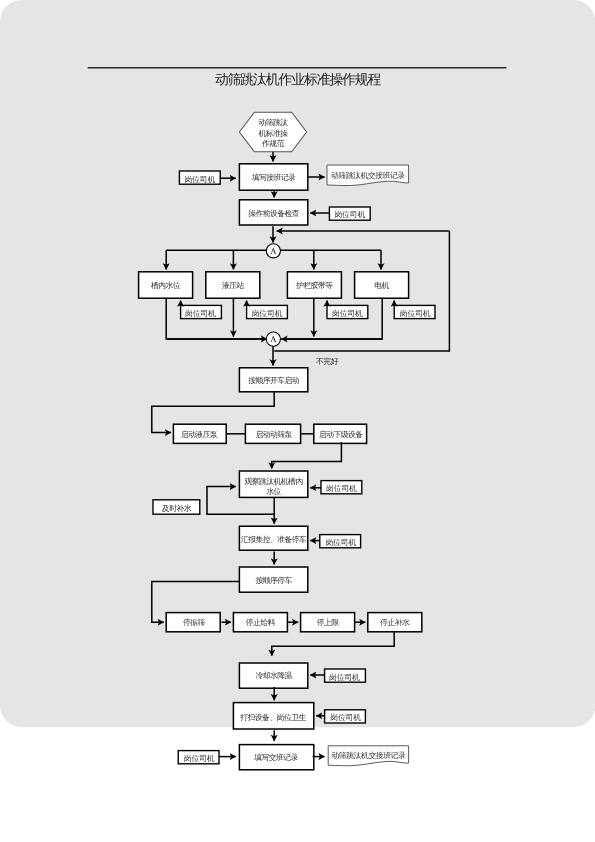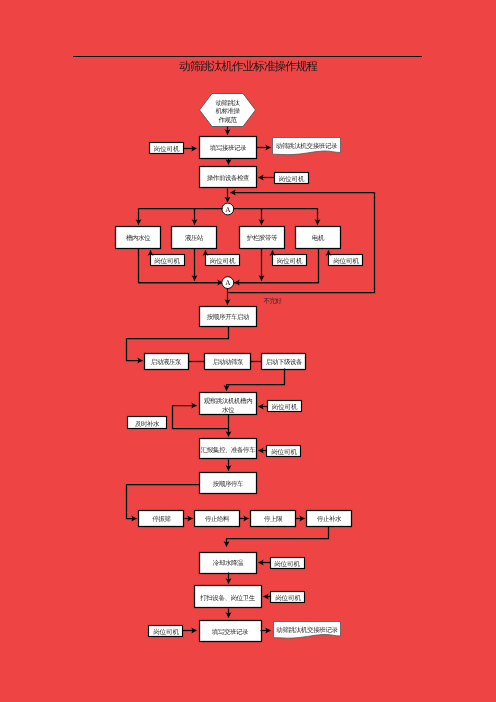--- a/index.html
+++ b/index.html
@@ -1,20 +1,20 @@
 <!DOCTYPE html>
 <html><head>
 <meta charset="utf-8">
 <title>SOP</title>
 <style>
   html,body{margin:0;padding:0;background:#ffffff;}
   body{width:496px;height:702px;overflow:hidden;
        font-family:"Liberation Serif", serif;
        -webkit-font-smoothing:antialiased;text-rendering:geometricPrecision;}
-  #page{position:relative;width:496px;height:702px;background:#ef4444;}
+  #page{position:relative;width:496px;height:606px;background:#e5e5e5;border-radius:18px;}
   #rule{position:absolute;left:73px;top:56px;width:349px;height:0;
         border-top:1.2px solid #000;}
   #doc-title{position:absolute;left:0;top:60px;width:496px;text-align:center;
              font-size:11.5px;color:#1a1a1a;letter-spacing:-0.9px;}
   svg#flow{position:absolute;left:0;top:0;}
   .bx{fill:#fff;stroke:#000;stroke-width:1.25;}
   .bxs{fill:#fff;stroke:#000;stroke-width:1.15;}
   .hex{fill:#fff;stroke:#555;stroke-width:0.9;}
   .docsh{fill:#fff;stroke:#555;stroke-width:0.8;}
   .ln{stroke:#000;stroke-width:1.25;fill:none;}

